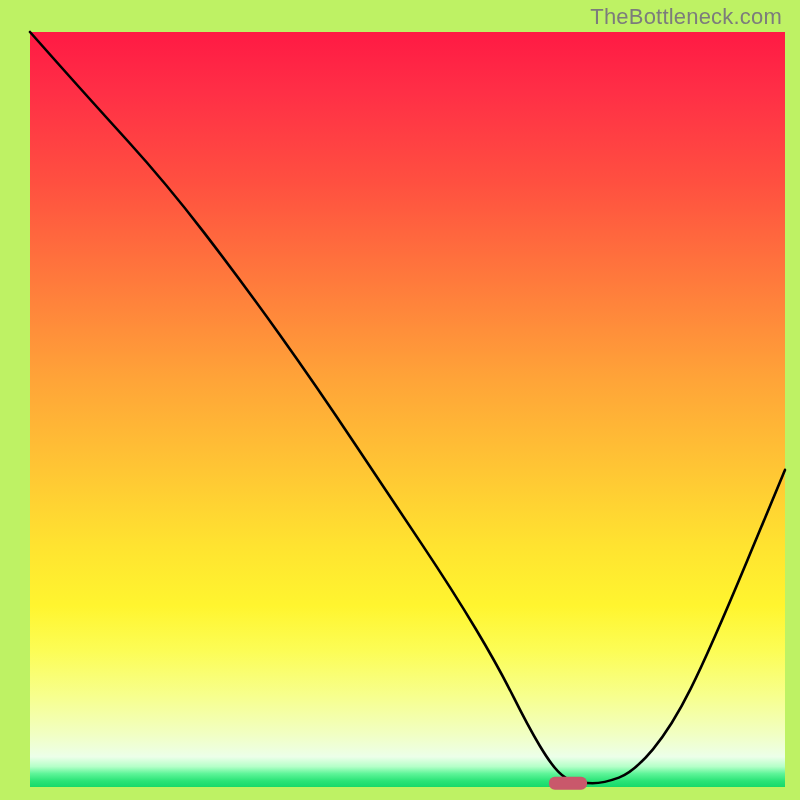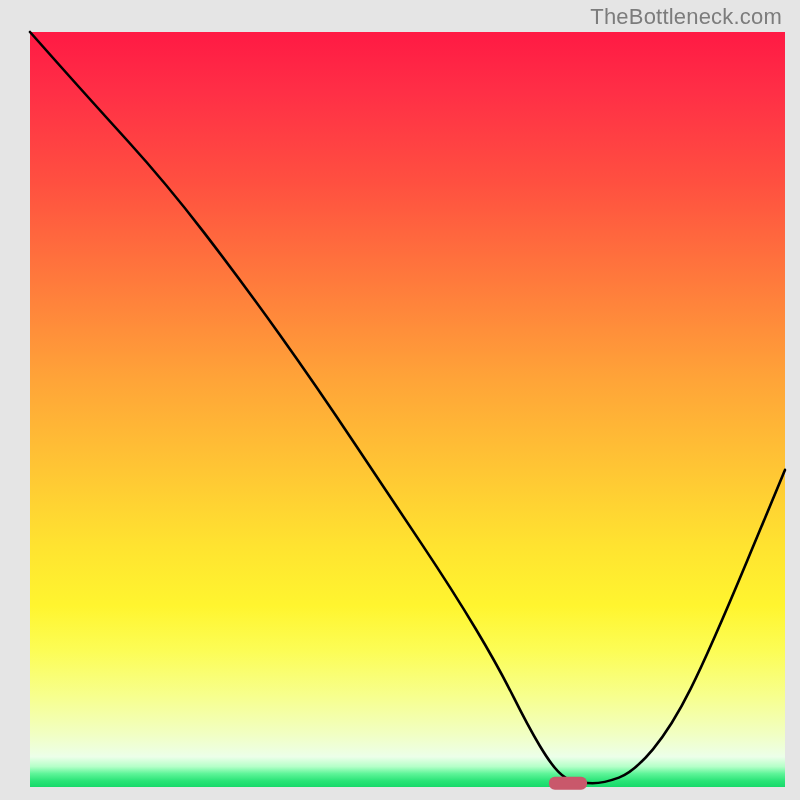--- a/index.html
+++ b/index.html
@@ -8,21 +8,21 @@
     width: 800px;
     height: 800px;
     background: #000;
     overflow: hidden;
     font-family: Arial, Helvetica, sans-serif;
   }
   .frame {
     position: relative;
     width: 800px;
     height: 800px;
-    background: #e5e5e5;
+    background: #bef264;
   }
   .plot-area {
     position: absolute;
     left: 30px;
     top: 32px;
     width: 755px;
     height: 755px;
     
     background: linear-gradient(
       to bottom,

